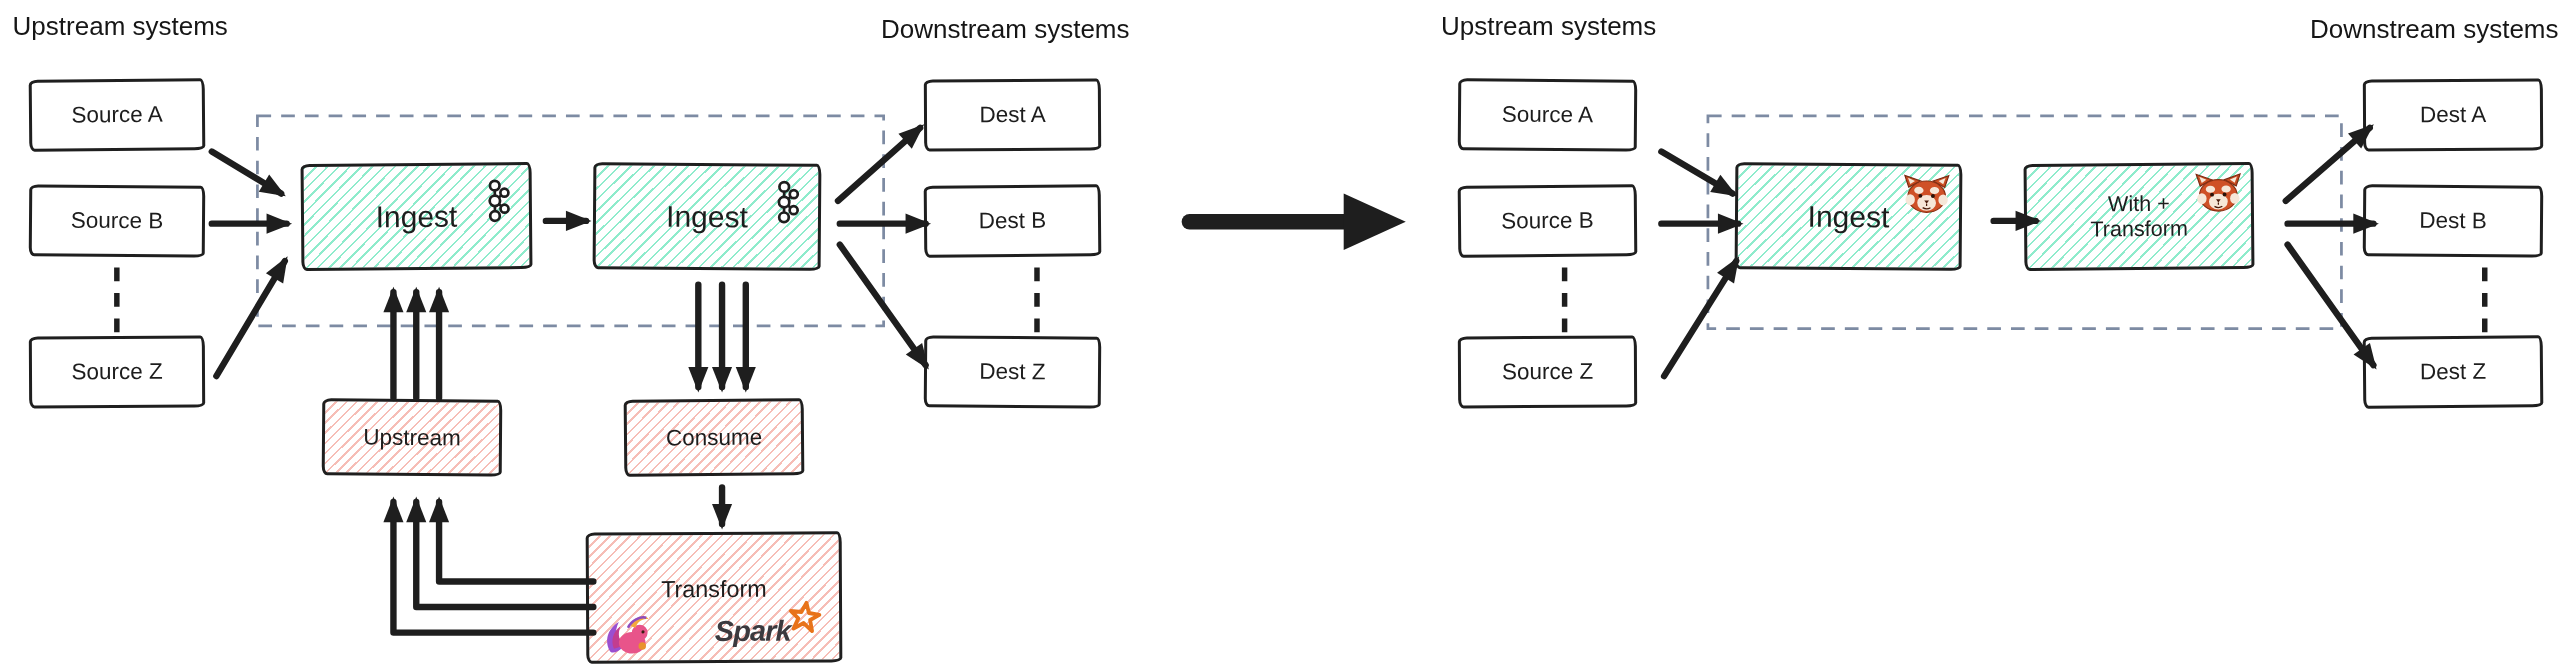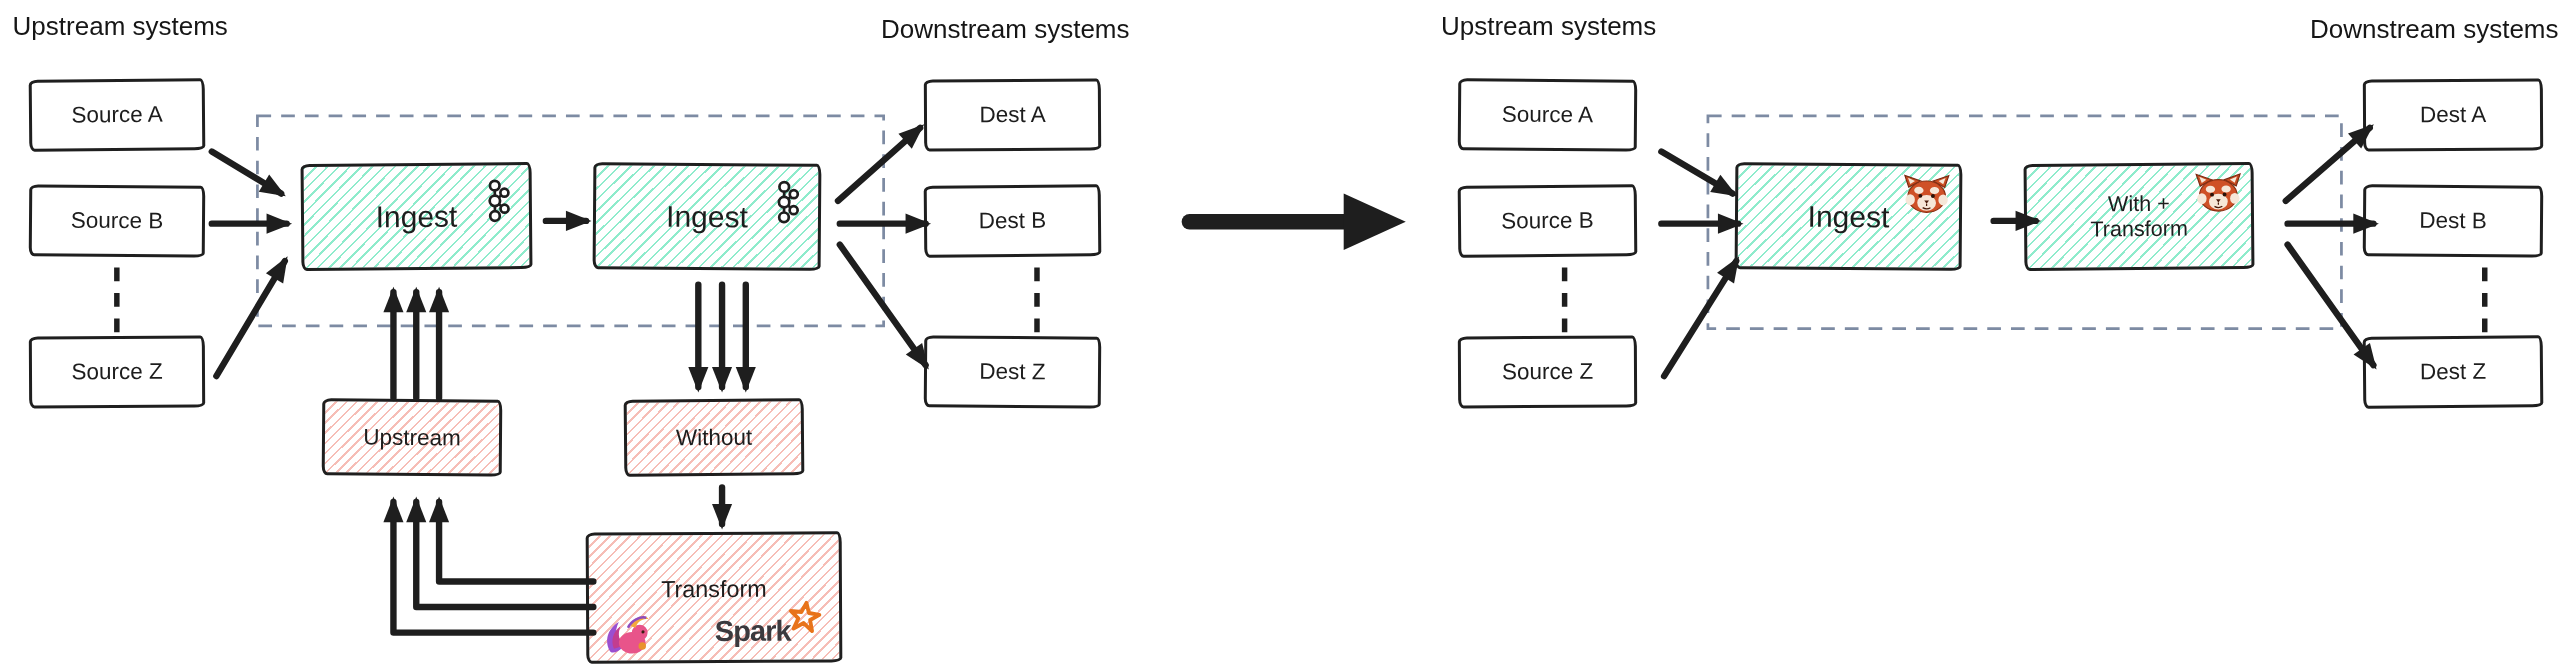--- a/index.html
+++ b/index.html
@@ -18,21 +18,21 @@
   .mint{background-image:repeating-linear-gradient(135deg, rgba(123,232,195,0.85) 0 1.8px, transparent 1.8px 8px);}
   .pink{background-image:repeating-linear-gradient(135deg, rgba(244,173,164,0.8) 0 1.8px, transparent 1.8px 7.2px);}
   .big{font-size:30px;}
   .two-line{flex-direction:column; font-size:21.6px; line-height:1.15;}
   .rA{transform:rotate(-0.5deg);} .rB{transform:rotate(0.45deg);} .rC{transform:rotate(-0.3deg);}
   .corner-icon{position:absolute; top:12.6px; right:18px;}
   .panda-pos{position:absolute; top:7.2px; right:9px;}
   .transform-label{position:absolute; top:41px; left:0; right:0; text-align:center; font-size:23.4px;}
   .flink-pos{position:absolute; left:12.6px; bottom:5.4px;}
   .spark-pos{position:absolute; right:14.4px; bottom:10.8px; display:flex; align-items:flex-start;}
-  .spark-word{font-size:29px; font-weight:bold; color:#3b393e; letter-spacing:-0.9px;}
+  .spark-word{font-size:29px; font-weight:bold; font-style:italic; color:#3b393e; letter-spacing:-0.9px;}
   #overlay{position:absolute; inset:0; pointer-events:none;}
 </style>
 </head>
 <body>
 
 <div id="canvas">
 
   <div class="lbl" style="left:12.6px; top:10.8px;">Upstream systems</div>
   <div class="lbl" style="left:881px; top:14.4px;">Downstream systems</div>
 
@@ -80,21 +80,21 @@
     <span>Dest B</span>
   </div>
   <div class="box rB" style="left:924px; top:336px; width:177px; height:72px;">
     <span>Dest Z</span>
   </div>
 
   <div class="box pink rB" style="left:322px; top:399px; width:180px; height:77px;">
     <span>Upstream</span>
   </div>
   <div class="box pink rA" style="left:624px; top:399px; width:180px; height:77px;">
-    <span>Without</span>
+    <span>Consume</span>
   </div>
 
   <div class="box pink rC" style="left:586px; top:532px; width:256px; height:131px;">
     <div class="transform-label">Transform</div>
     <svg class="flink-pos" width="50" height="47" viewBox="0 0 60 56">
       <path d="M10,52 C2,40 6,24 20,16 C14,28 16,38 26,45 C20,51 14,54 10,52 Z" fill="#9a4fd0"></path>
       <path d="M14,48 C10,38 13,28 22,21 C18,31 20,39 28,44 Z" fill="#c23d8f"></path>
       <ellipse cx="36" cy="41" rx="16" ry="13" fill="#e8548a"></ellipse>
       <circle cx="45" cy="29" r="9.5" fill="#e8548a"></circle>
       <path d="M34,21 C38,9 52,6 56,13 C49,11 42,16 40,23 Z" fill="#f3a93d"></path>

